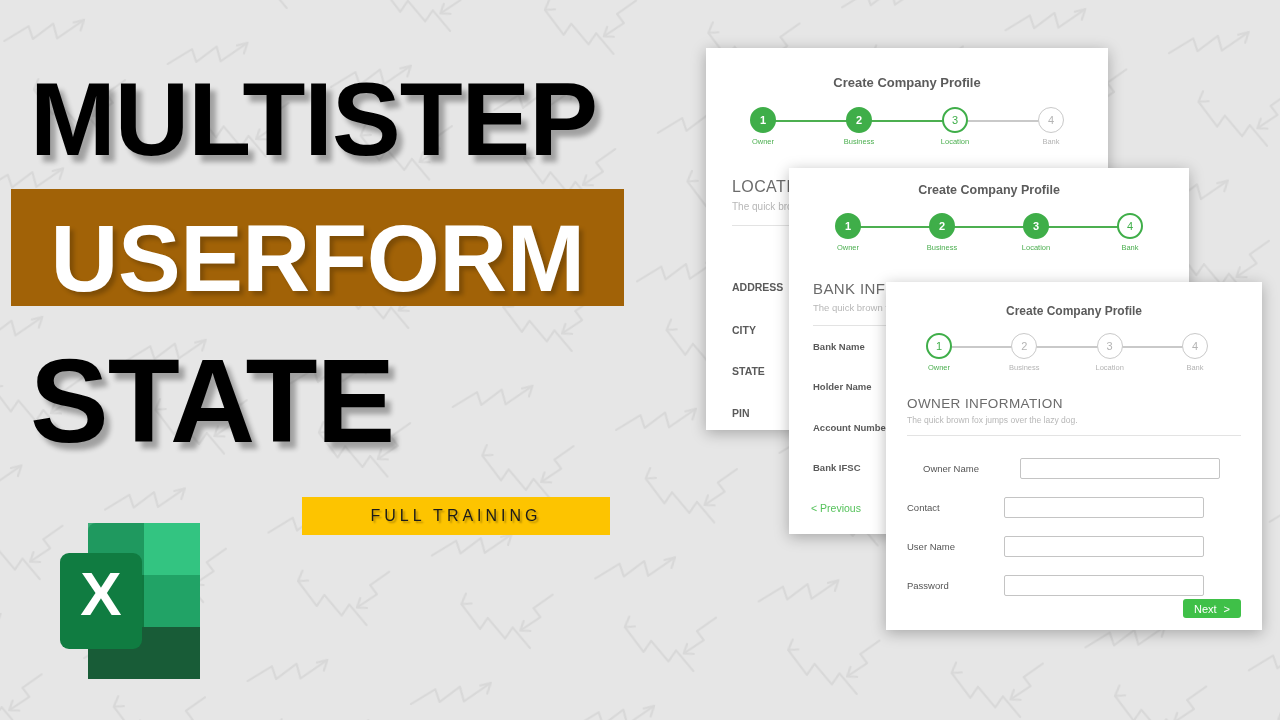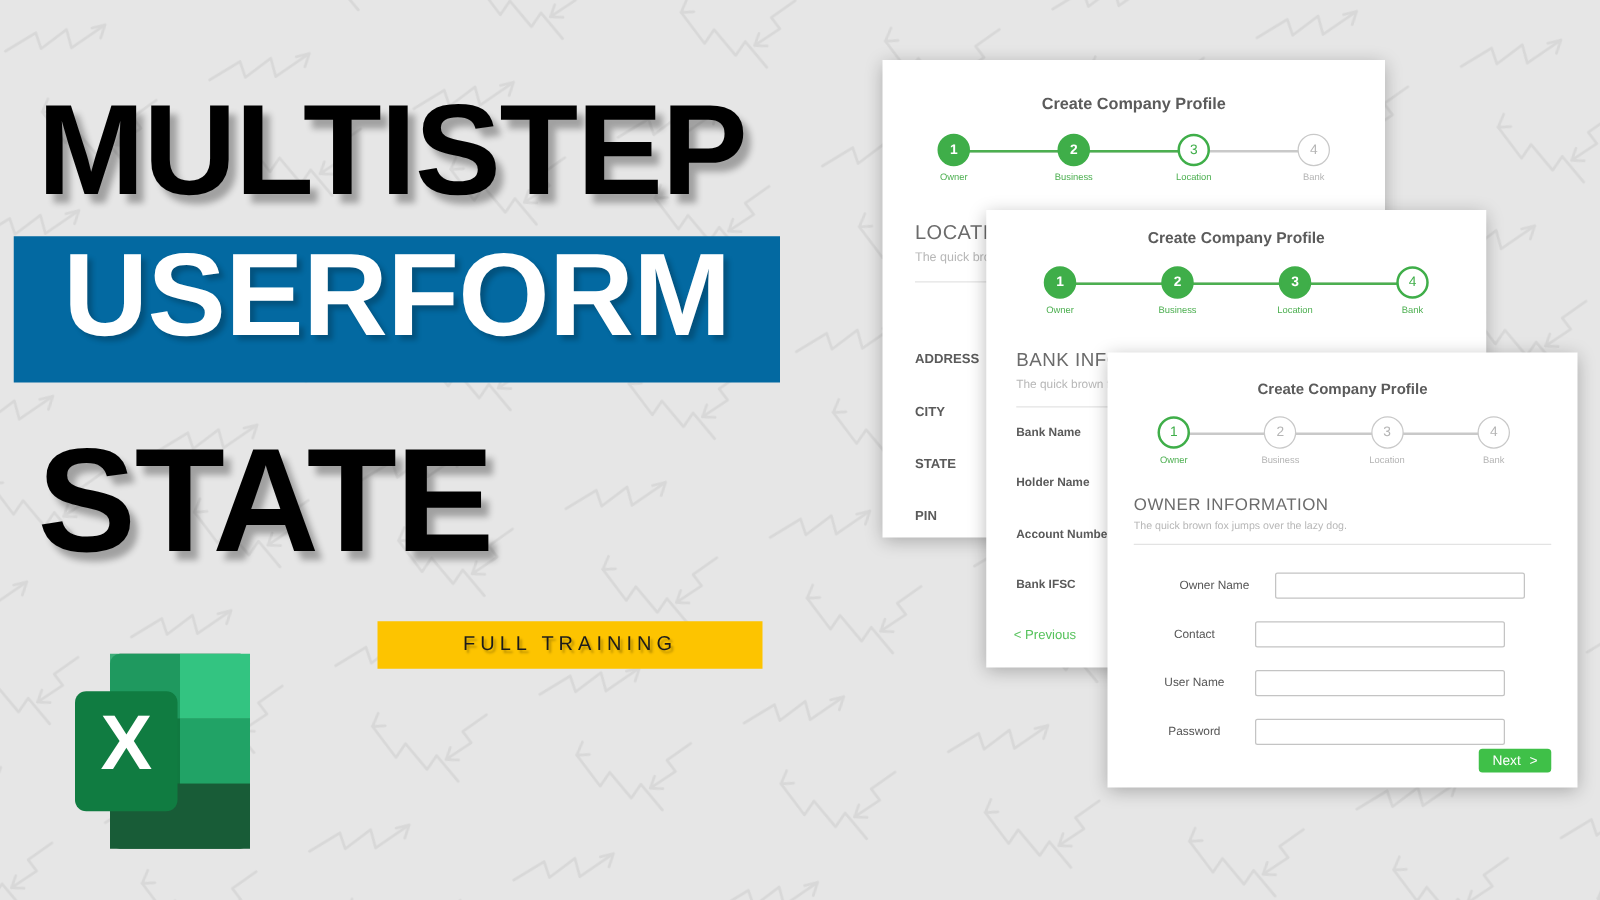--- a/index.html
+++ b/index.html
@@ -21,22 +21,22 @@
     line-height:1;
     white-space:nowrap;
   }
   #title-multistep{
     position:absolute;left:30px;top:68px;
     font-size:103px;
   }
   .userform-band{
     position:absolute;left:11px;top:189px;
     width:613px;height:117px;
-    background:#0369a1;
-    display:flex;align-items:flex-start;justify-content:center;
+    background:#a16207;
+    display:flex;align-items:flex-end;justify-content:center;
   }
   #title-userform{
     font-size:94px;font-weight:bold;color:#ffffff;letter-spacing:-0.5px;
     text-shadow:4px 4px 4px rgba(0,0,0,0.22);line-height:1;white-space:nowrap;
   }
   #title-design{
     position:absolute;left:30px;top:342px;
     font-size:118px;
   }
   .training-badge{
@@ -88,21 +88,21 @@
   .step .bubble.idle{background:#fff;border:1.6px solid #c9c9c9;color:#b4b4b4;}
   .step .slabel{margin-top:4px;font-size:7.5px;}
   .step .slabel.on{color:#4caf50;}
   .step .slabel.off{color:#b4b4b4;}
 
   .section-head{color:#6b6b6b;font-weight:normal;letter-spacing:0.4px;}
   .section-sub{color:#b7b7b7;}
   .hr{border:0;border-top:1px solid #e3e3e3;}
 
   .field-row{display:flex;align-items:center;}
-  .field-label{color:#5a5a5a;font-weight:bold;text-align:center;}
+  .field-label{color:#5a5a5a;font-weight:bold;}
   .field-input{
     border:1px solid #c4c4c4;background:#fff;border-radius:2px;
     box-sizing:border-box;
   }
   .prev-link{color:#55c25b;font-weight:normal;cursor:pointer;}
   .next-btn{
     background:#3fc048;color:#fff;border:0;border-radius:3px;
     font-size:11px;cursor:pointer;display:flex;align-items:center;
     justify-content:center;gap:7px;
   }

